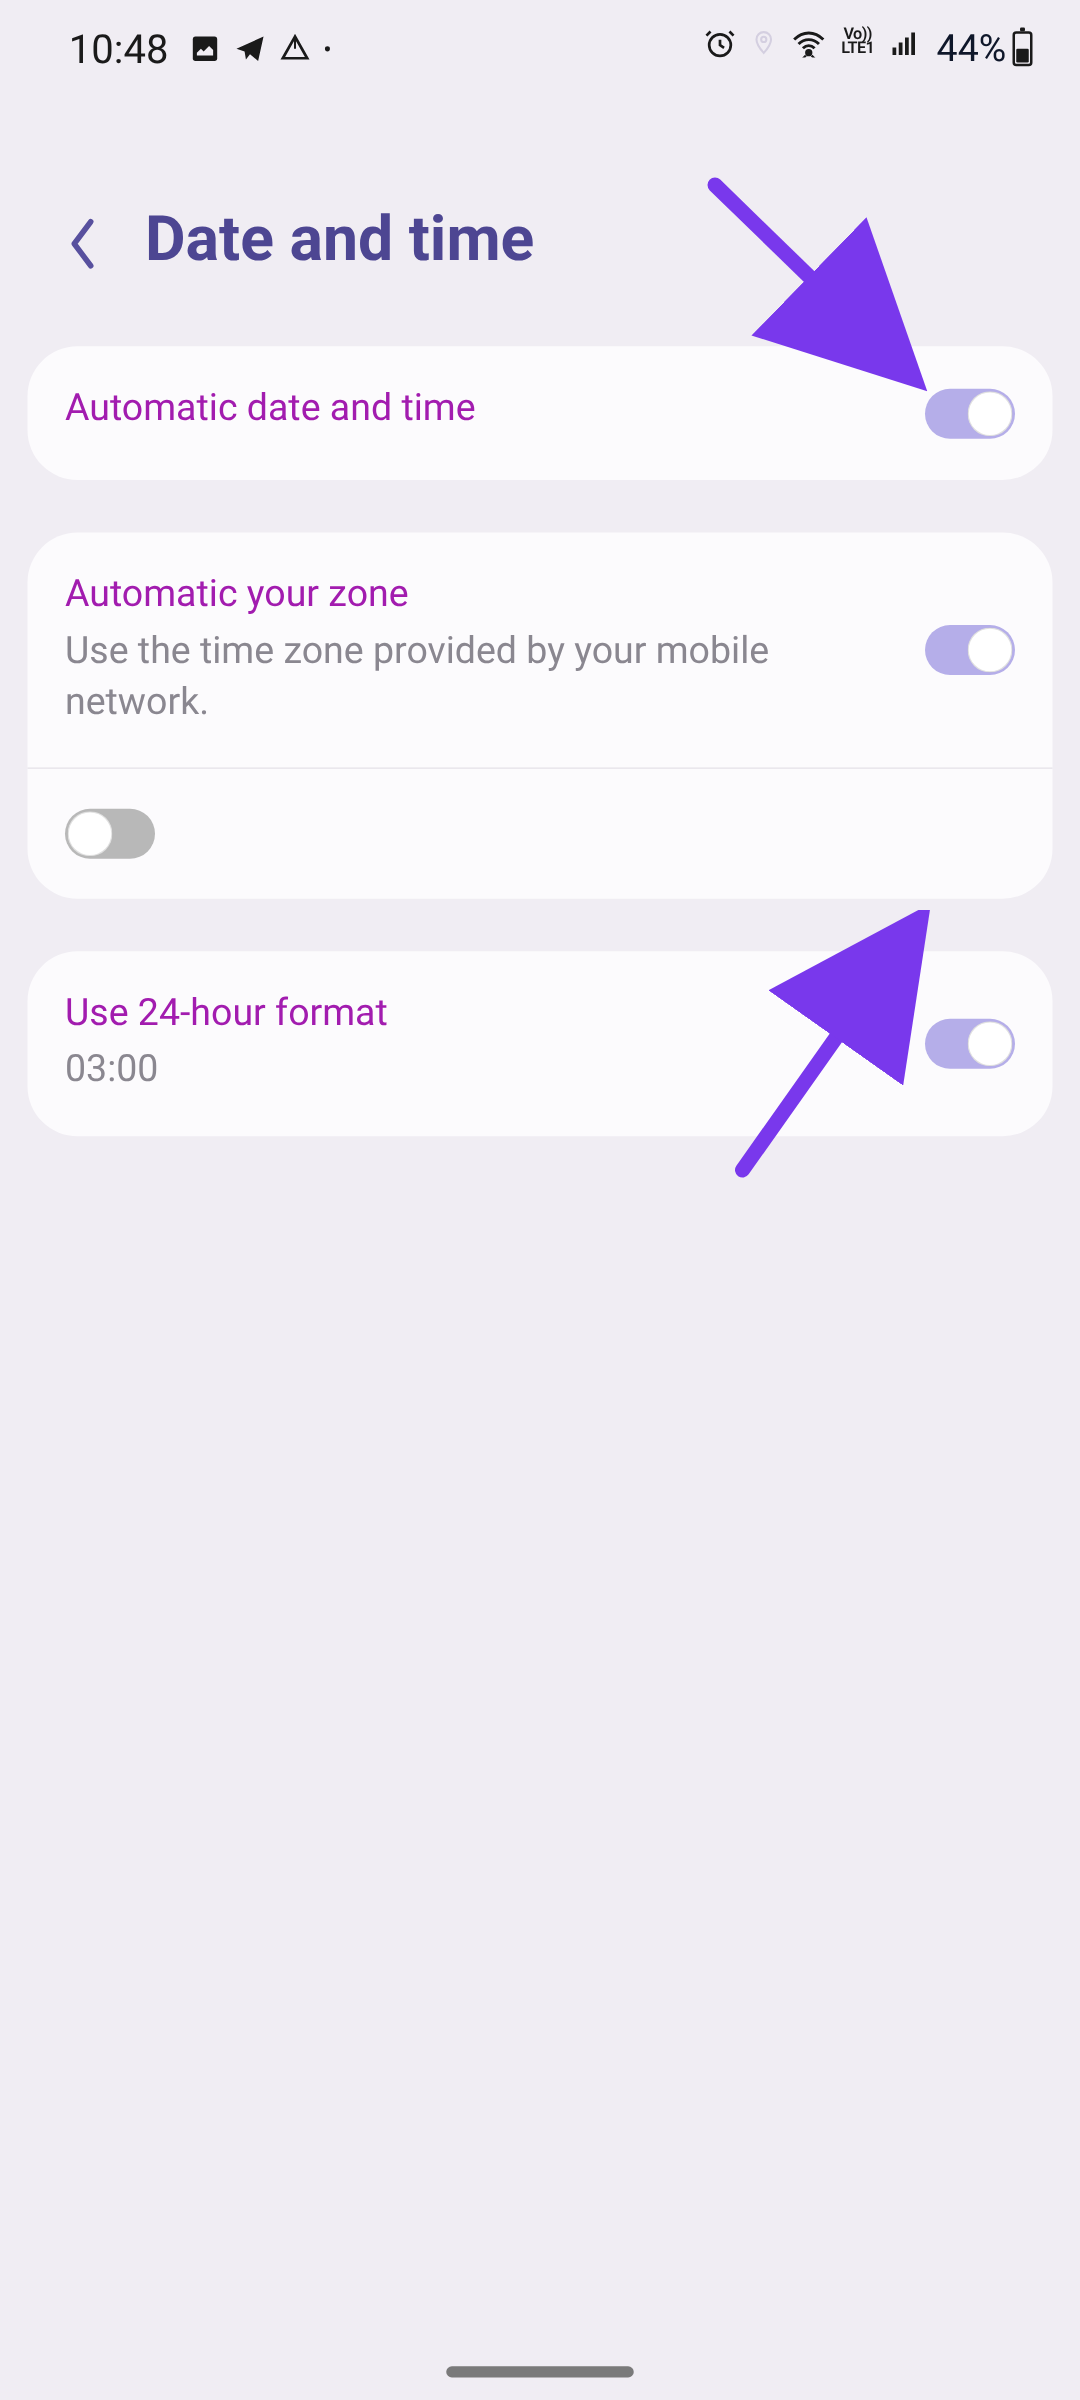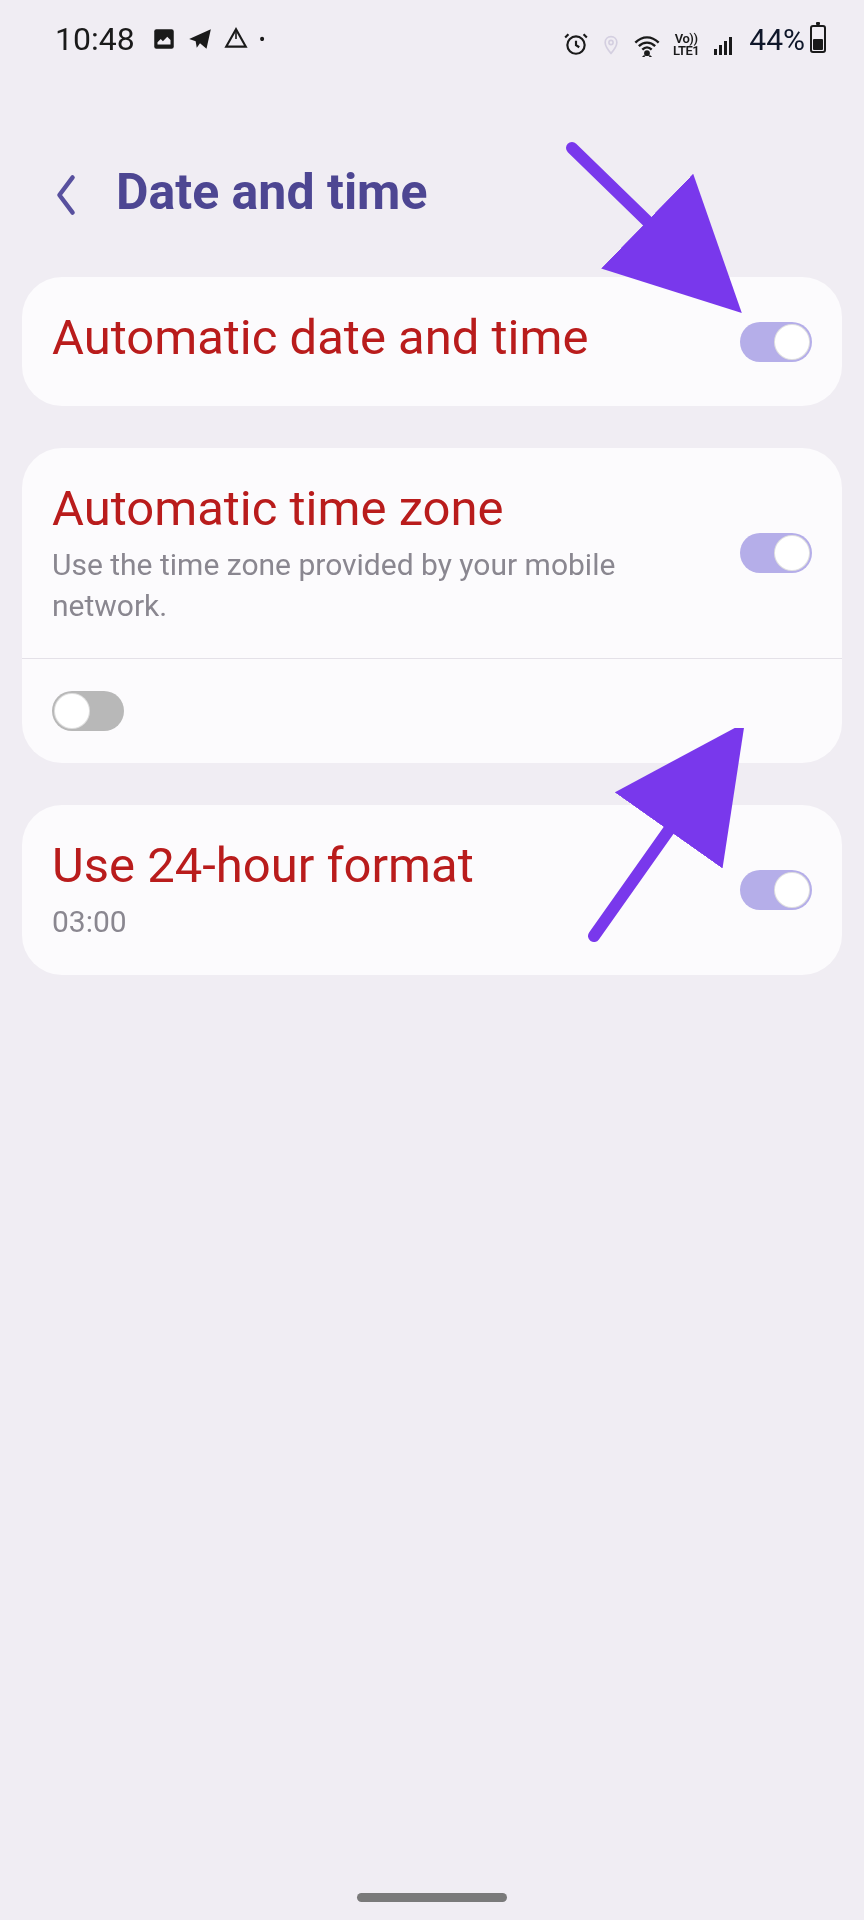--- a/index.html
+++ b/index.html
@@ -33,21 +33,21 @@
       font-weight: 400;
       color: #1a1a1a;
     }
     .status-icons-left {
       display: flex;
       align-items: center;
       gap: 10px;
     }
     .status-right {
       display: flex;
-      align-items: flex-end;
+      align-items: flex-start;
       gap: 12px;
     }
     .status-battery {
       font-size: 30px;
       color: #0f172a;
       display: flex;
       align-items: center;
       gap: 5px;
     }
     .header {
@@ -77,23 +77,23 @@
       padding: 32px 30px 32px 30px;
     }
     .setting-row.divider {
       border-bottom: 1px solid #e4e1e8;
     }
     .setting-text {
       flex: 1;
       padding-right: 22px;
     }
     .setting-title {
-      font-size: 49px;
+      font-size: 30px;
       font-weight: 400;
-      color: #b91c1c;
+      color: #a21caf;
       margin-bottom: 8px;
     }
     .setting-subtitle {
       font-size: 30px;
       color: #8a8790;
       line-height: 1.35;
     }
     .toggle {
       width: 72px;
       height: 40px;
@@ -262,21 +262,21 @@
     </div>
     <div class="toggle on">
         <div class="toggle-thumb"></div>
       </div>
   </div>
 </div>
 
 <div class="card">
   <div class="setting-row divider">
     <div class="setting-text">
-      <div class="setting-title">Automatic time zone</div>
+      <div class="setting-title">Automatic your zone</div>
       <div class="setting-subtitle">Use the time zone provided by your mobile network.</div>
     </div>
     <div class="toggle on">
         <div class="toggle-thumb"></div>
       </div>
   </div>
   <div class="setting-row">
     <div class="toggle off">
         <div class="toggle-thumb"></div>
       </div>

